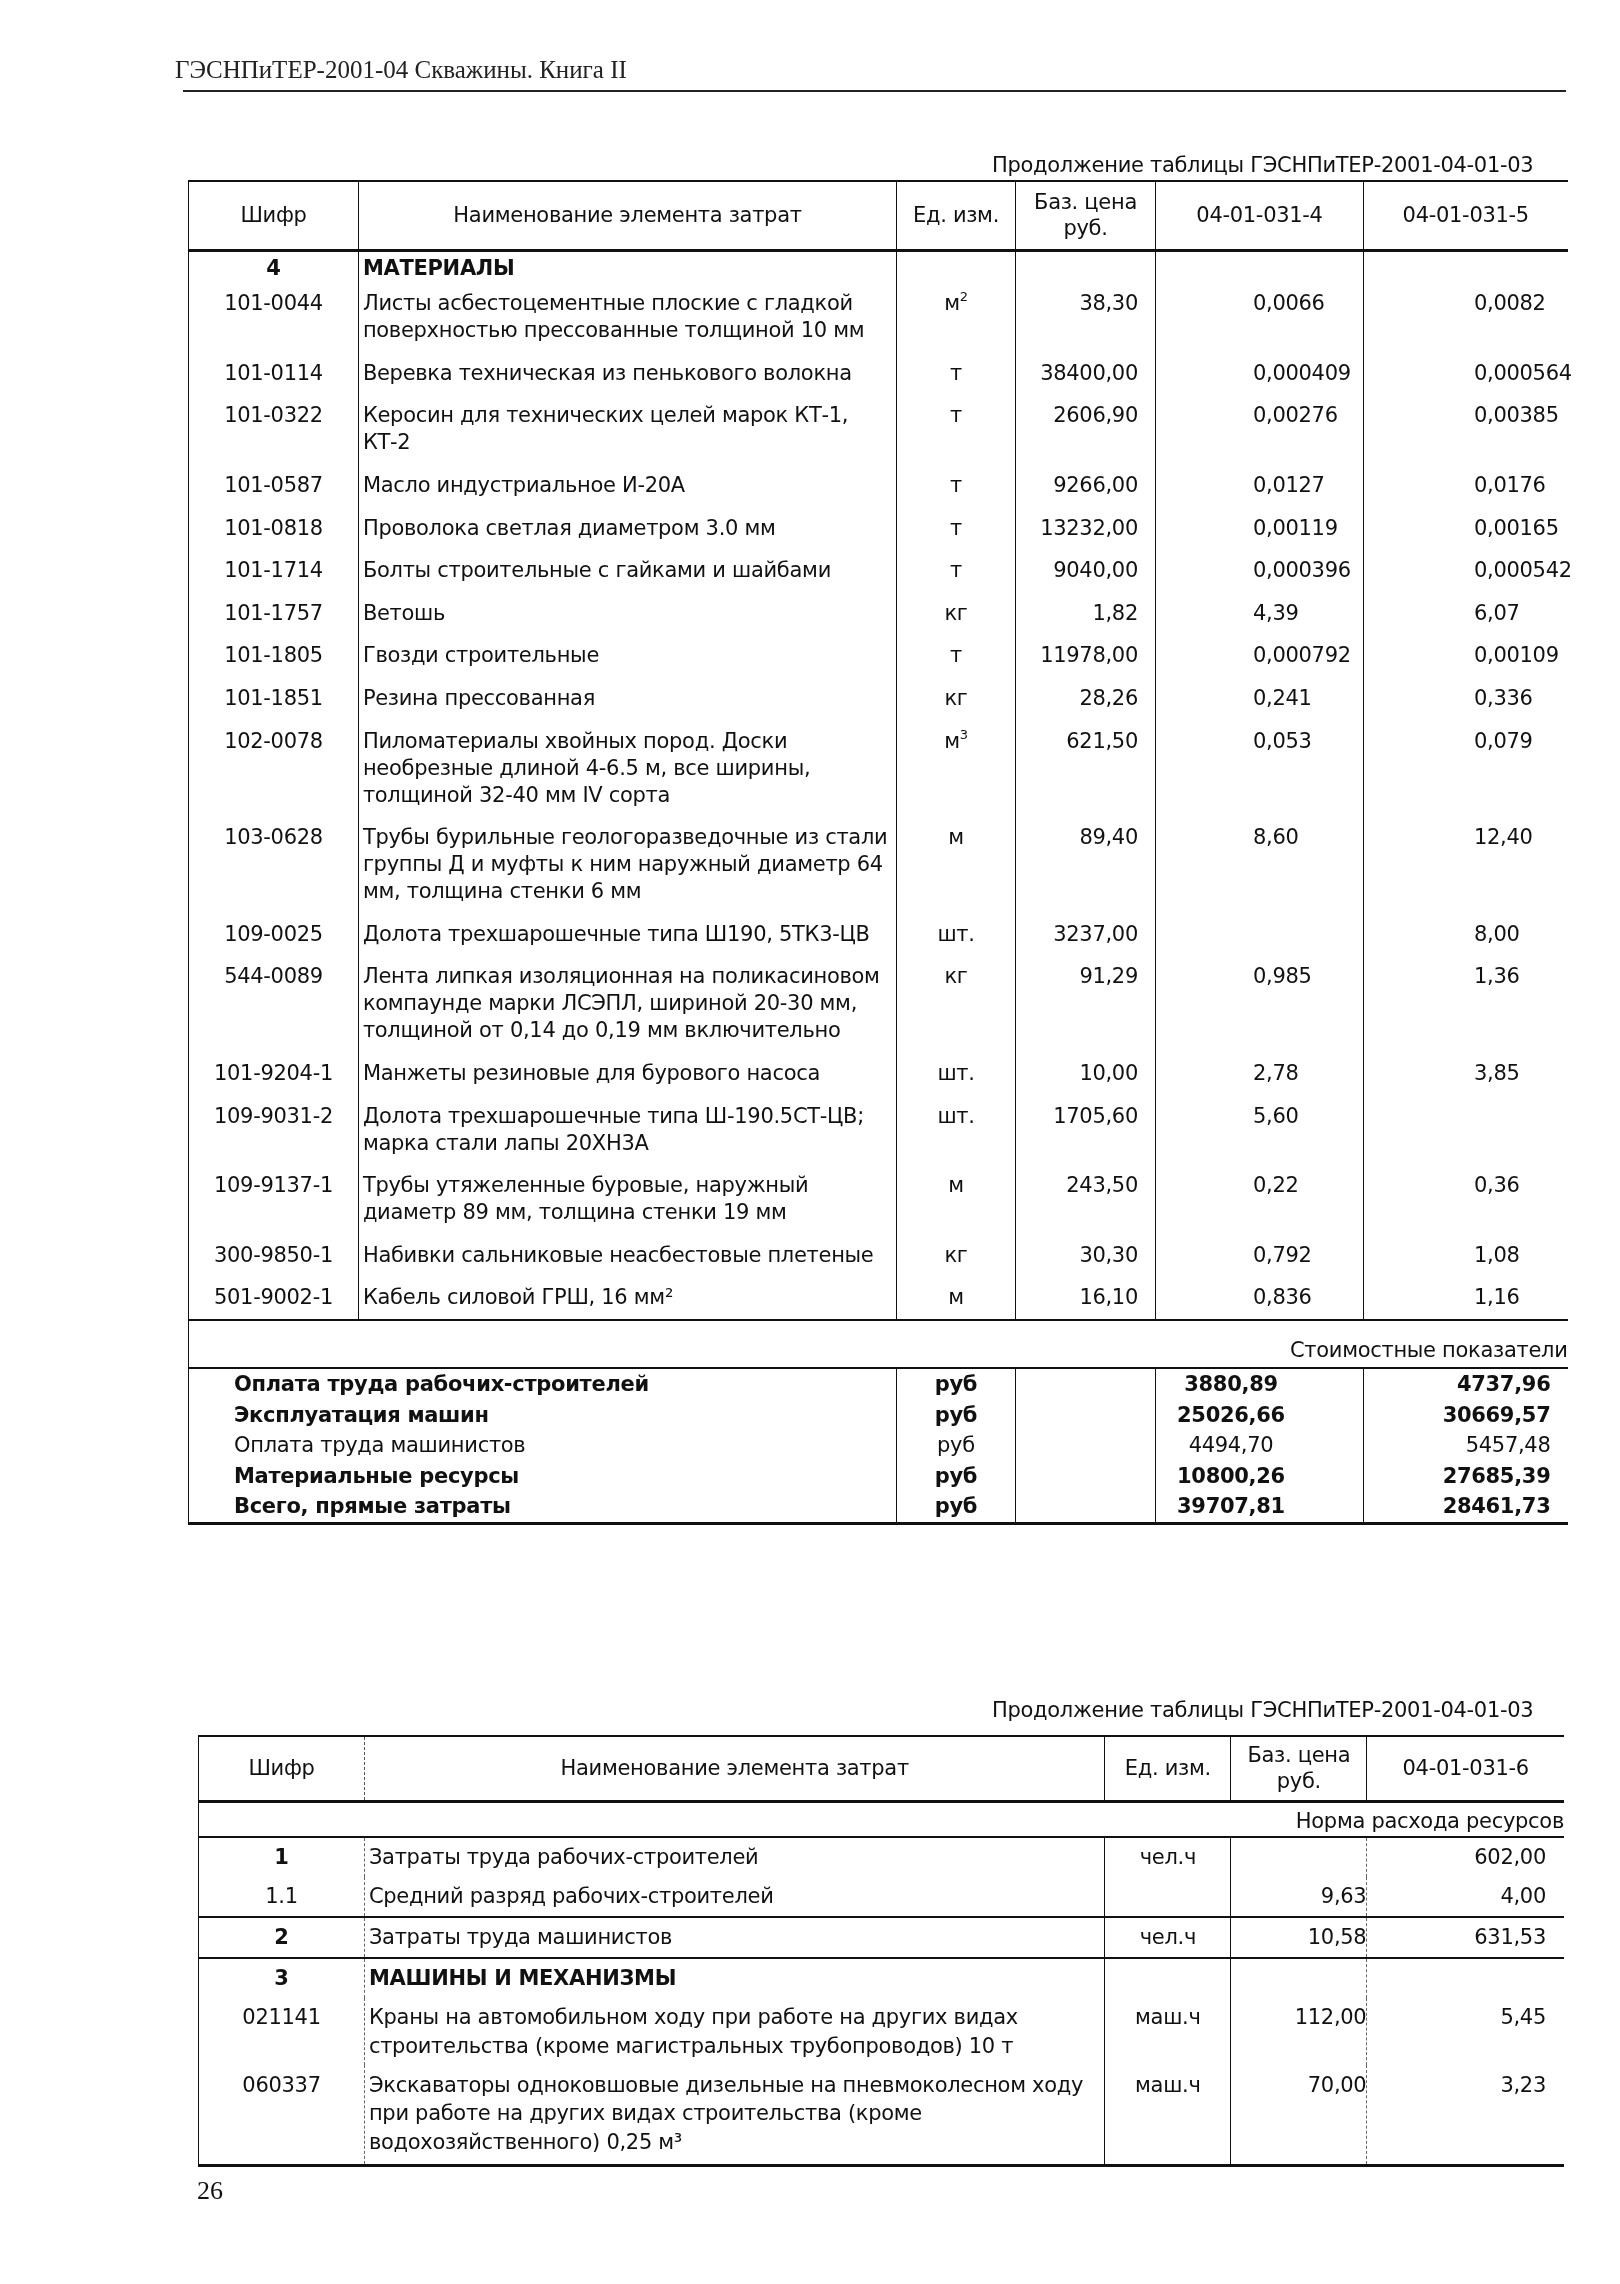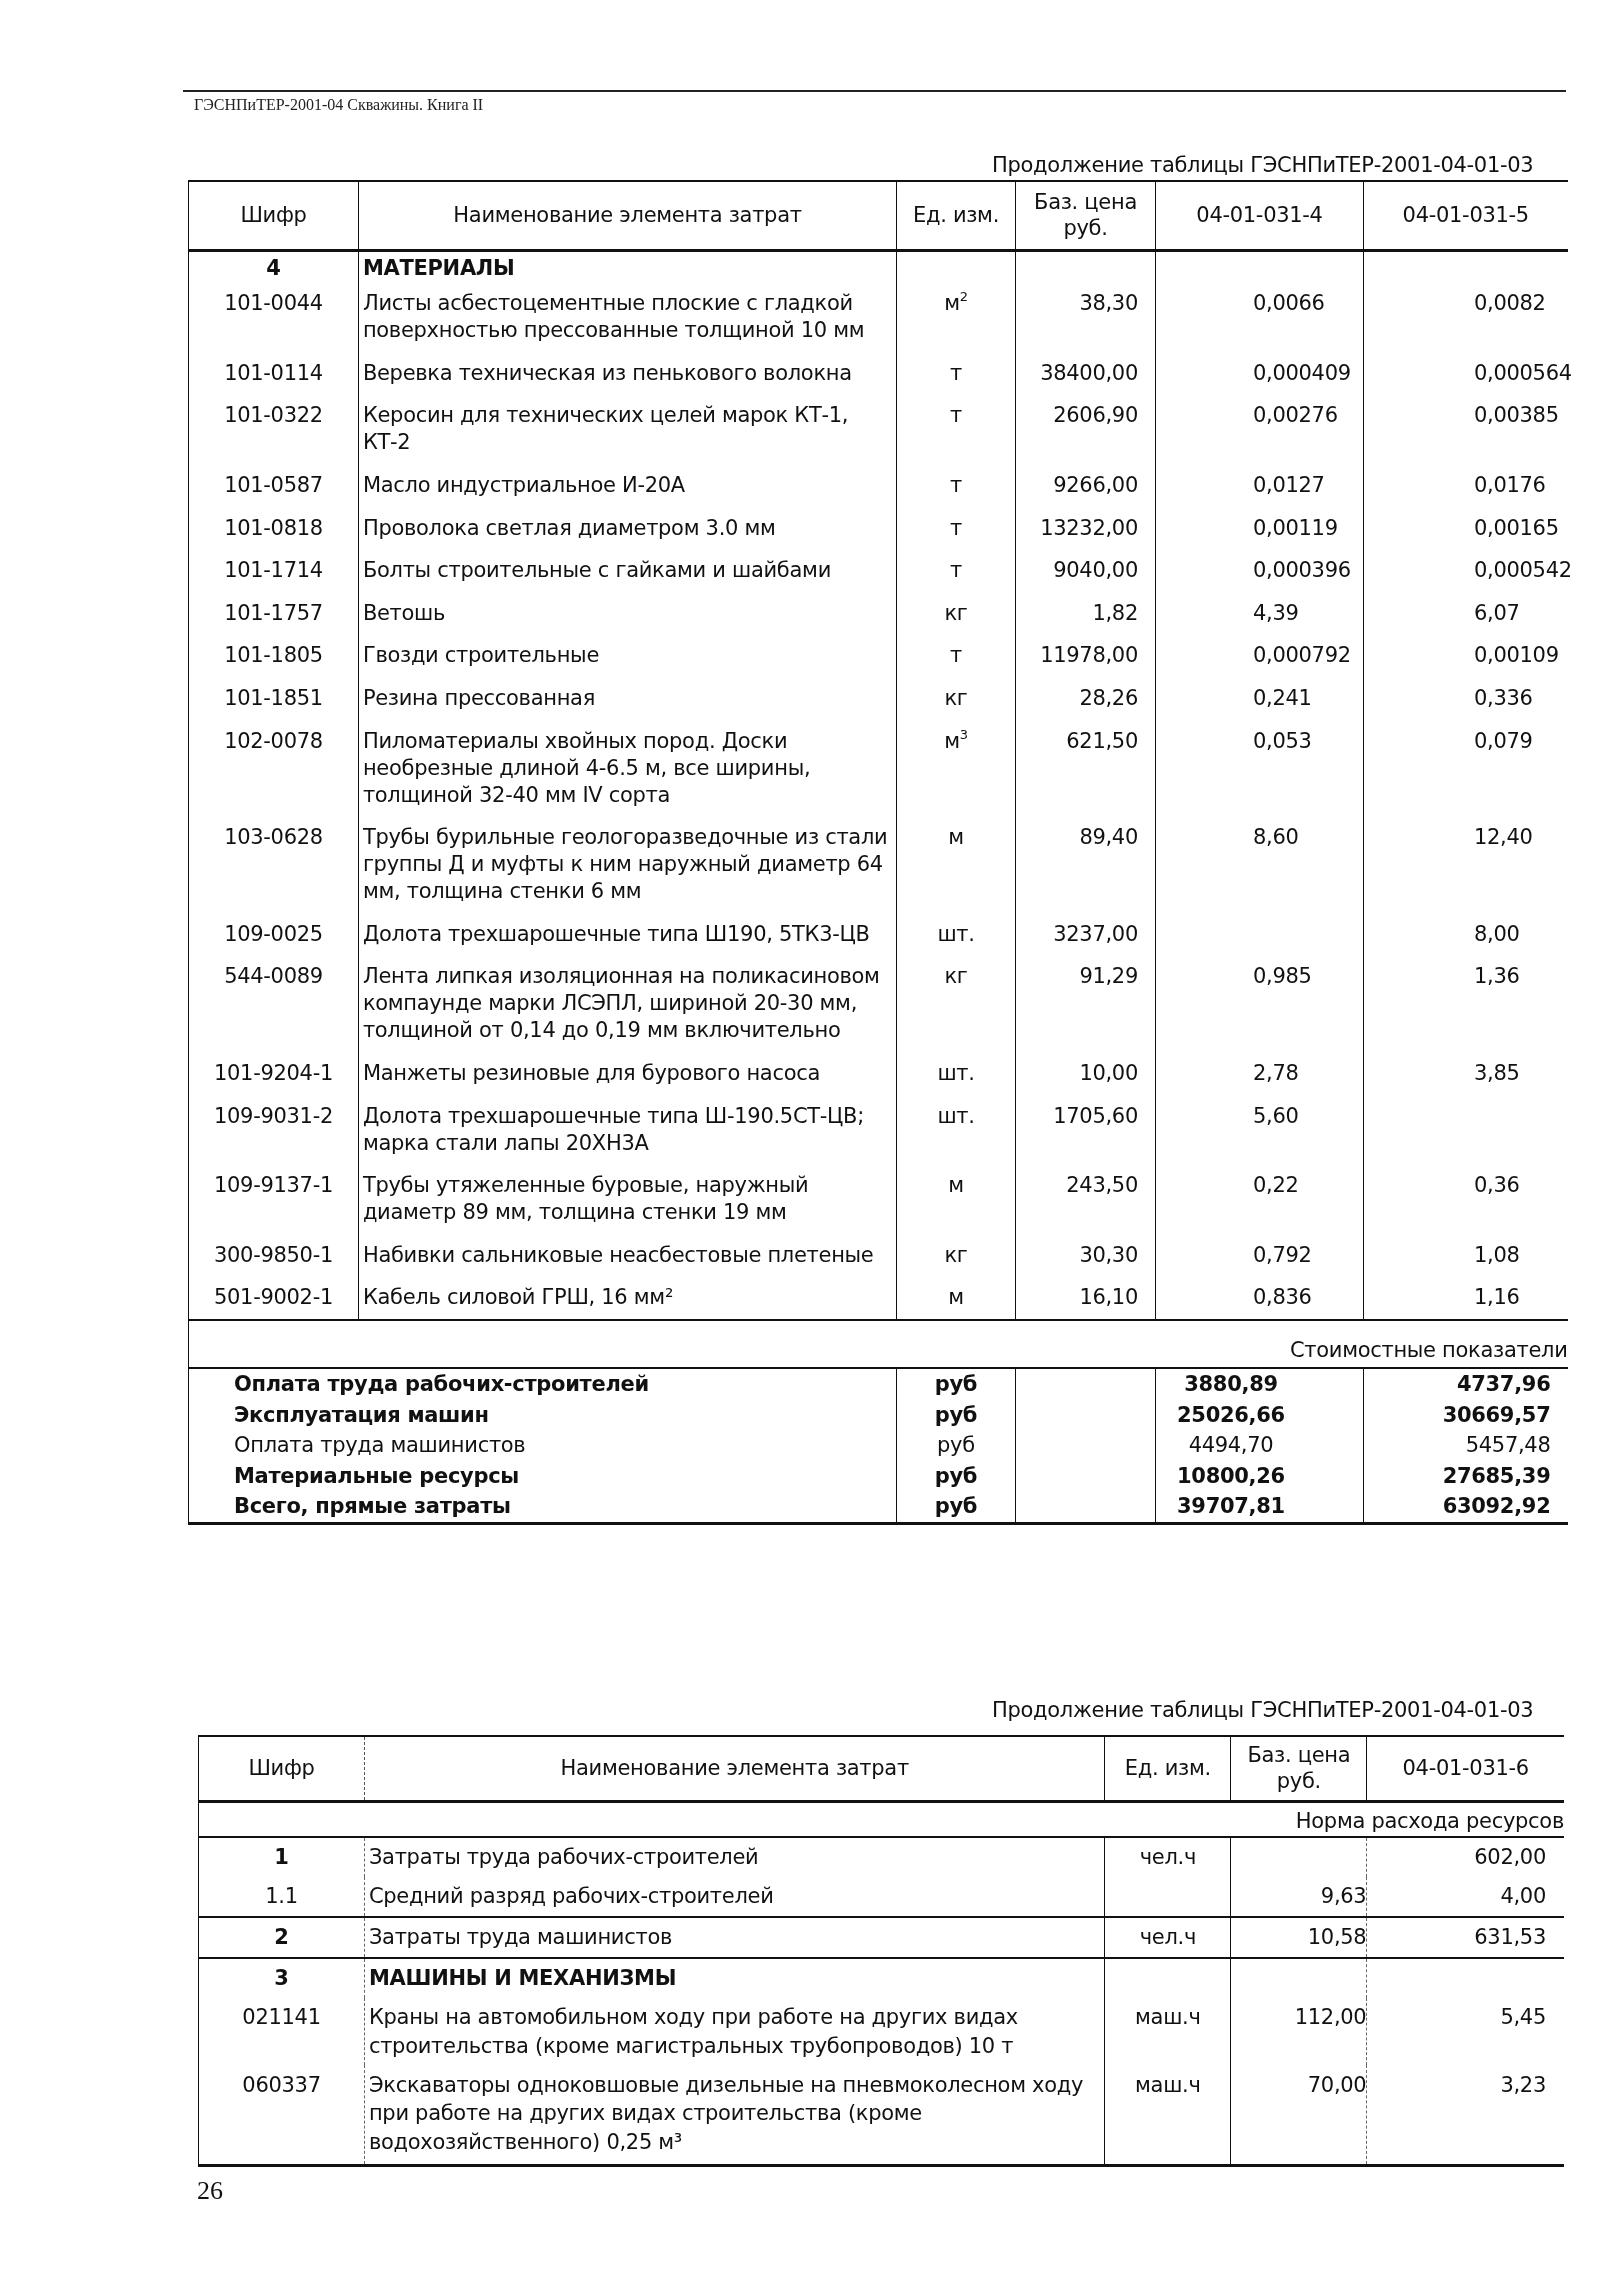--- a/index.html
+++ b/index.html
@@ -1,23 +1,22 @@
 <!DOCTYPE html>
 <html style="font-size:10.4px"><head>
 <meta charset="utf-8">
 <style>
   * { box-sizing: border-box; margin: 0; padding: 0; }
   html, body { width: 1620px; height: 2284px; background: #ffffff; overflow: hidden; }
   body { position: relative; color: #111; font-family: "DejaVu Sans", sans-serif; }
 
   .running-header {
-    position: absolute; left: 194px; top: 56px; width: 1370px;
-    font-family: "Liberation Serif", serif; font-size: 16px; color: #222;
+    position: absolute; left: 175px; top: 56px; width: 1370px;
+    font-family: "Liberation Serif", serif; font-size: 25px; color: #222;
     letter-spacing: 0px;
-    margin-top: 40px;
   }
   .running-rule {
     position: absolute; left: 183px; top: 90px; width: 1383px; height: 1.9px; background: #222;
   }
 
   .caption {
     position: absolute; font-size: 21px; color: #111; white-space: nowrap;
     font-family: "DejaVu Sans", sans-serif; letter-spacing: -0.3px;
   }
 
@@ -317,21 +316,21 @@
         <td class="cunit">руб</td>
         <td class="cprice"></td>
         <td class="c4">10800,26</td>
         <td class="c5">27685,39</td>
       </tr>
       <tr class="bold costs-last">
         <td class="cname" colspan="2">Всего, прямые затраты</td>
         <td class="cunit">руб</td>
         <td class="cprice"></td>
         <td class="c4">39707,81</td>
-        <td class="c5">63092,92</td>
+        <td class="c5">28461,73</td>
       </tr>
     </tbody>
 </table>
 
 <div class="caption" style="left:992px; top:1698px;">Продолжение таблицы ГЭСНПиТЕР-2001-04-01-03</div>
 
 <table class="grid" id="t2">
   <colgroup>
     <col class="c-code">
       <col class="c-name">

